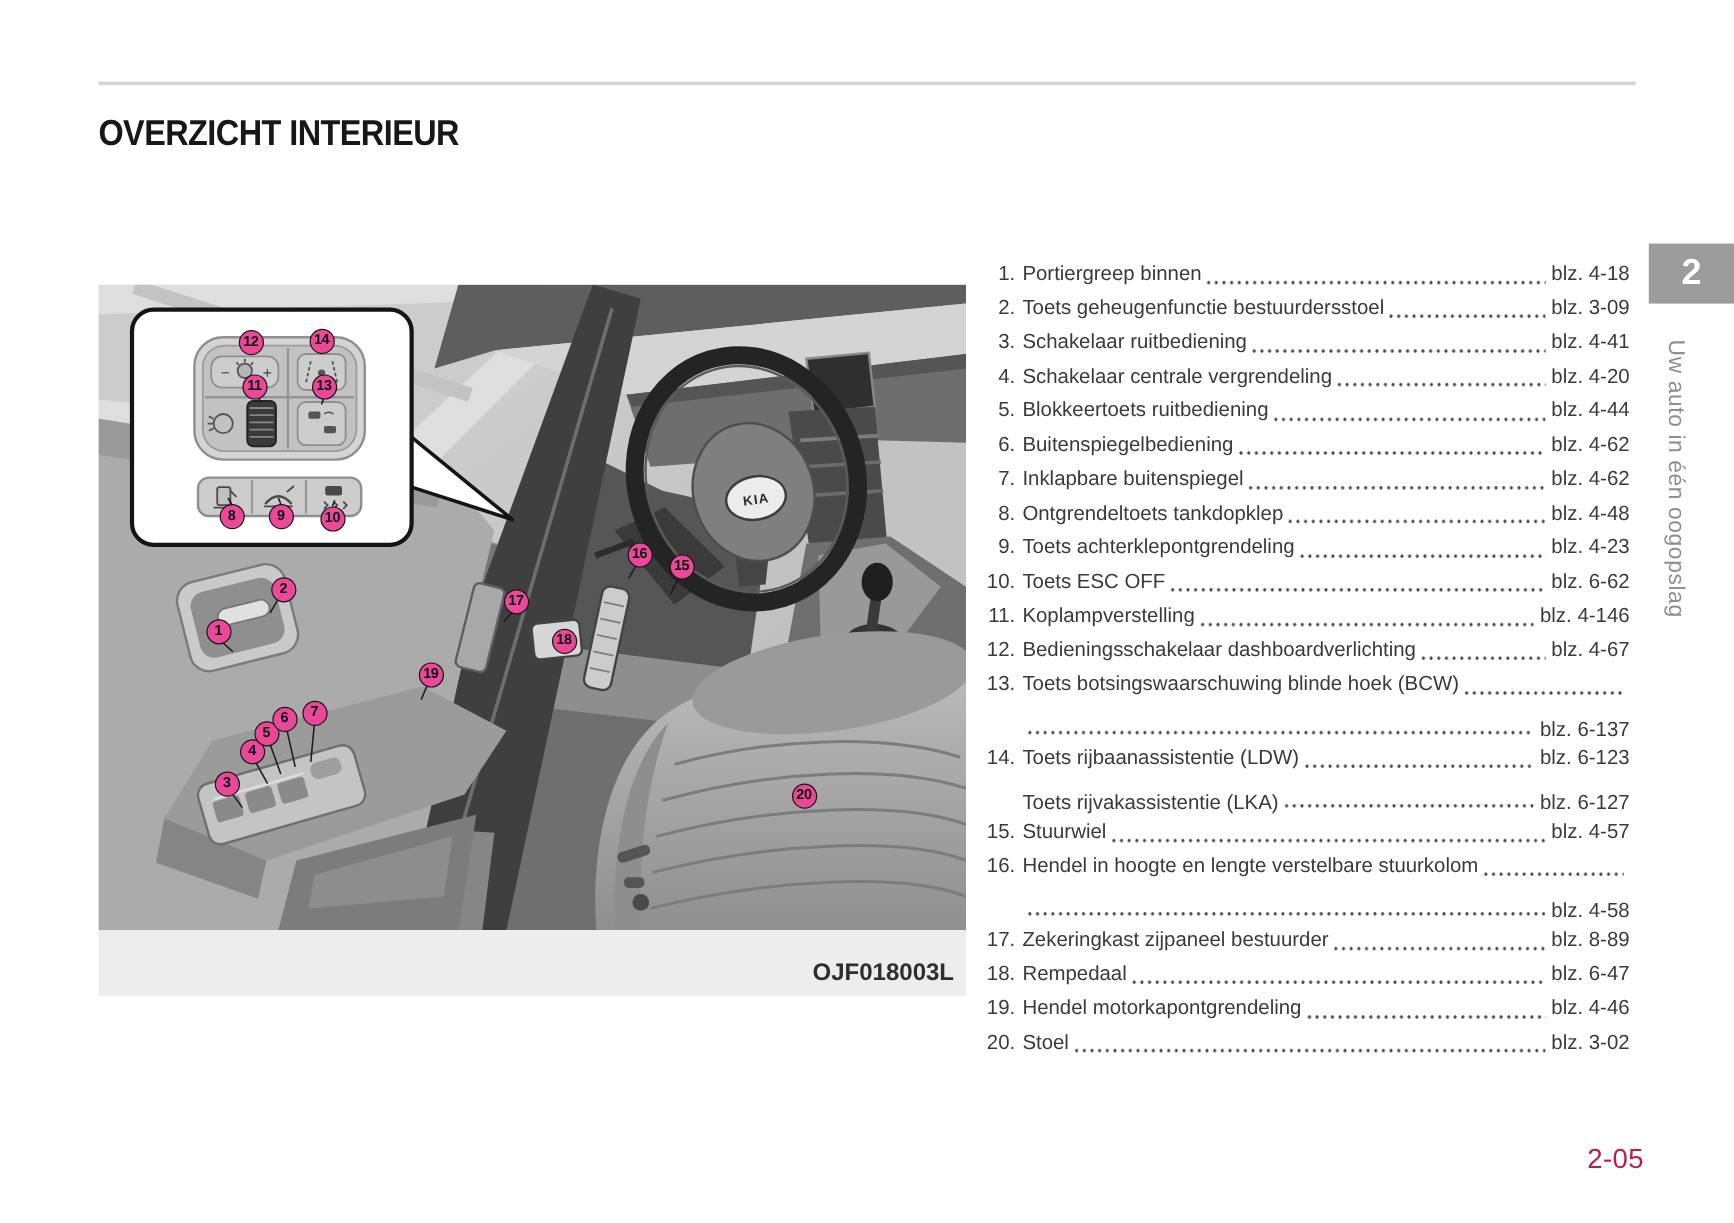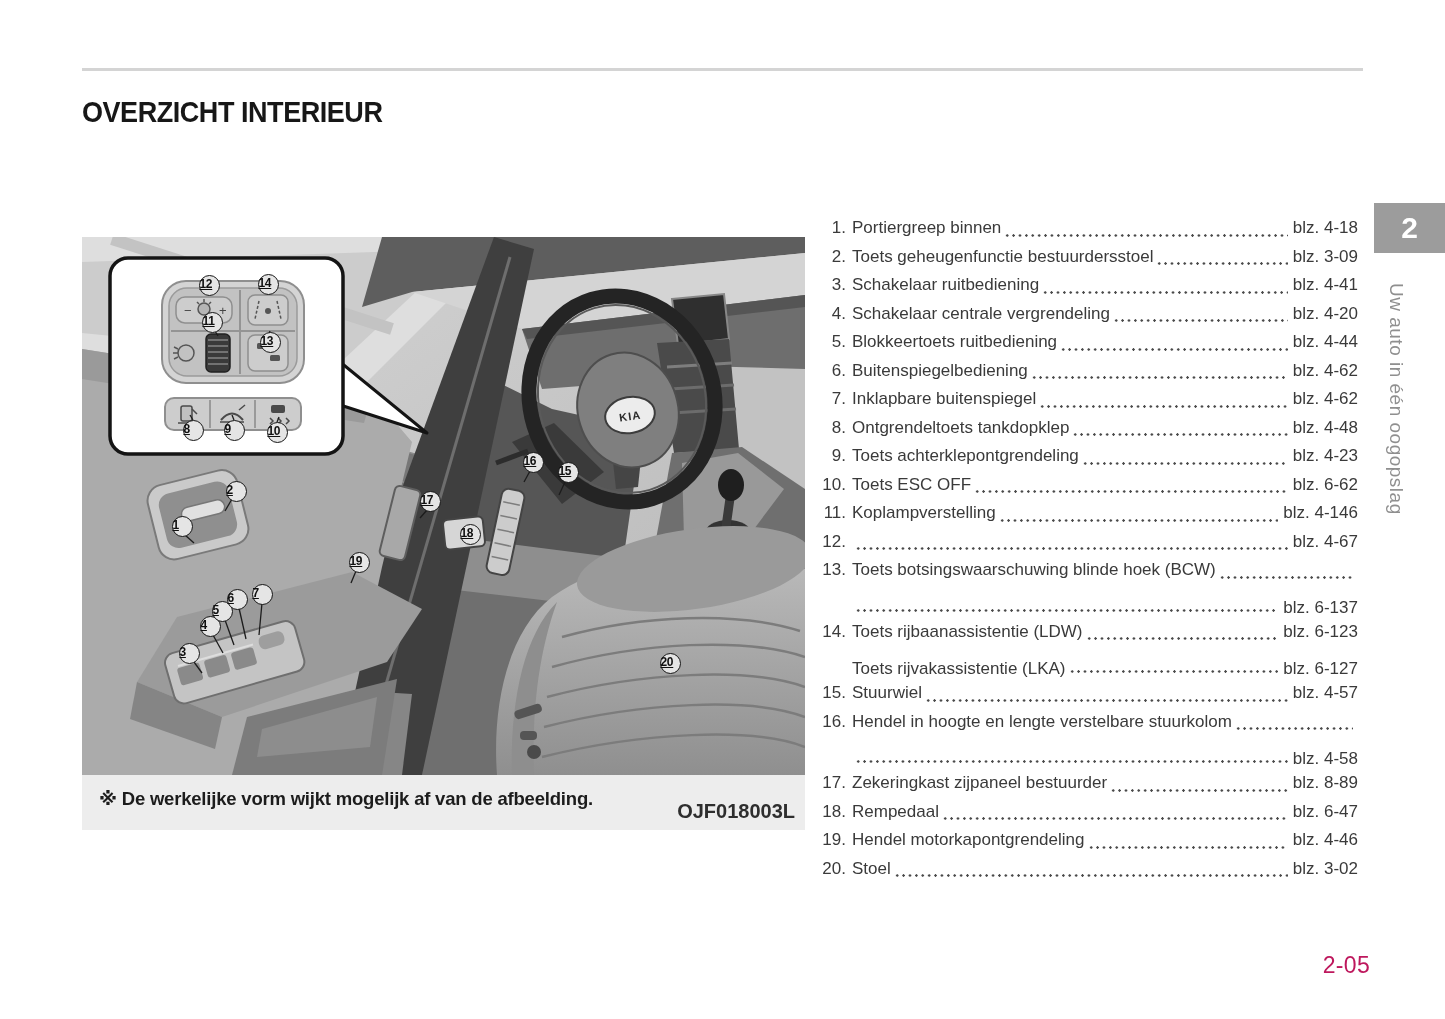--- a/index.html
+++ b/index.html
@@ -11,23 +11,23 @@
   #top-rule { left:82px; top:68px; width:1281px; height:3px; background:#d4d4d4; }
 
   #page-title { left:82px; top:95px; font-size:30px; font-weight:bold; color:#171717;
     letter-spacing:-0.5px; transform:scaleX(0.9); transform-origin:left top; white-space:nowrap; }
 
   
   #figure { left:82px; top:237px; width:723px; height:593px; overflow:hidden; }
   #figure svg { position:absolute; left:0; top:0; }
   #callout-layer { position:absolute; left:0; top:0; width:723px; height:538px; }
   .callout { position:absolute; width:21px; height:21px; border-radius:50%;
-    background:#e5e5e5; border:1.6px solid #161616; color:#101010;
-    font-size:12px; font-weight:bold; text-align:left; line-height:17.5px;
-    letter-spacing:-0.3px; z-index:6;text-decoration:underline; }
+    background:#ec4899; border:1.6px solid #161616; color:#101010;
+    font-size:12px; font-weight:bold; text-align:center; line-height:17.5px;
+    letter-spacing:-0.3px; z-index:6; }
   #caption-bar { position:absolute; left:0; top:538px; width:723px; height:55px; background:#ededed; }
   #caption-text { position:absolute; left:17px; top:13px; font-size:18.5px; font-weight:bold;
     color:#1c1c1c; letter-spacing:-0.2px; white-space:nowrap; }
   #figure-code { position:absolute; right:10px; bottom:7px; font-size:20px;
     font-weight:bold; color:#2e2e2e; }
 
   
   #toc { left:812px; top:214px; width:546px; }
   .toc-row { display:flex; align-items:flex-end; font-size:17px; color:#3a3a3a;
     line-height:28.5px; white-space:nowrap; }
@@ -263,32 +263,31 @@
       <div class="callout" style="left: 96.5px; top: 405.5px;">3</div>
       <div class="callout" style="left: 117.5px; top: 378.5px;">4</div>
       <div class="callout" style="left: 129.5px; top: 363.5px;">5</div>
       <div class="callout" style="left: 144.5px; top: 351.5px;">6</div>
       <div class="callout" style="left: 169.5px; top: 346.5px;">7</div>
       <div class="callout" style="left: 100.5px; top: 182.5px;">8</div>
       <div class="callout" style="left: 141.5px; top: 182.5px;">9</div>
       <div class="callout" style="left: 184.5px; top: 184.5px;">10</div>
       <div class="callout" style="left: 119.5px; top: 74.5px;">11</div>
       <div class="callout" style="left: 116.5px; top: 37.5px;">12</div>
-      <div class="callout" style="left: 177.5px; top: 74.5px; margin-top: 20px;">13</div>
+      <div class="callout" style="left: 177.5px; top: 74.5px;">13</div>
       <div class="callout" style="left: 175.5px; top: 36.5px;">14</div>
       <div class="callout" style="left: 475.5px; top: 224.5px;">15</div>
       <div class="callout" style="left: 440.5px; top: 214.5px;">16</div>
       <div class="callout" style="left: 337.5px; top: 253.5px;">17</div>
       <div class="callout" style="left: 377.5px; top: 286.5px;">18</div>
       <div class="callout" style="left: 266.5px; top: 314.5px;">19</div>
       <div class="callout" style="left: 577.5px; top: 415.5px;">20</div>
     </div>
 
   <div id="caption-bar">
-    <div id="caption-text">※ De werkelijke vorm wijkt mogelijk af van de afbeelding.</div>
     <div id="figure-code">OJF018003L</div>
   </div>
 </div>
 
 <div id="toc" class="abs">
     <div class="toc-row">
       <span class="toc-num">1.</span>
       <span class="toc-label">Portiergreep binnen</span>
       <span class="toc-leader"></span>
       <span class="toc-page">blz. 4-18</span>
@@ -348,20 +347,21 @@
       <span class="toc-page">blz. 6-62</span>
     </div>
     <div class="toc-row">
       <span class="toc-num">11.</span>
       <span class="toc-label">Koplampverstelling</span>
       <span class="toc-leader"></span>
       <span class="toc-page">blz. 4-146</span>
     </div>
     <div class="toc-row">
       <span class="toc-num">12.</span>
+      <span class="toc-label">Bedieningsschakelaar dashboardverlichting</span>
       <span class="toc-leader"></span>
       <span class="toc-page">blz. 4-67</span>
     </div>
     <div class="toc-row">
       <span class="toc-num">13.</span>
       <span class="toc-label">Toets botsingswaarschuwing blinde hoek (BCW)</span>
       <span class="toc-leader"></span>
       <span class="toc-page"></span>
     </div>
     <div class="toc-row cont">

